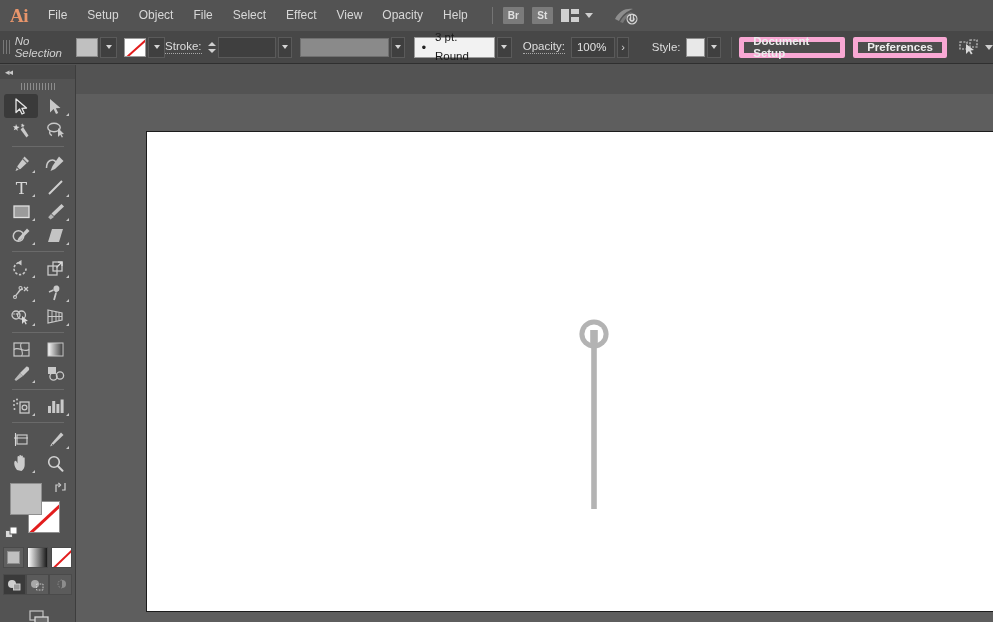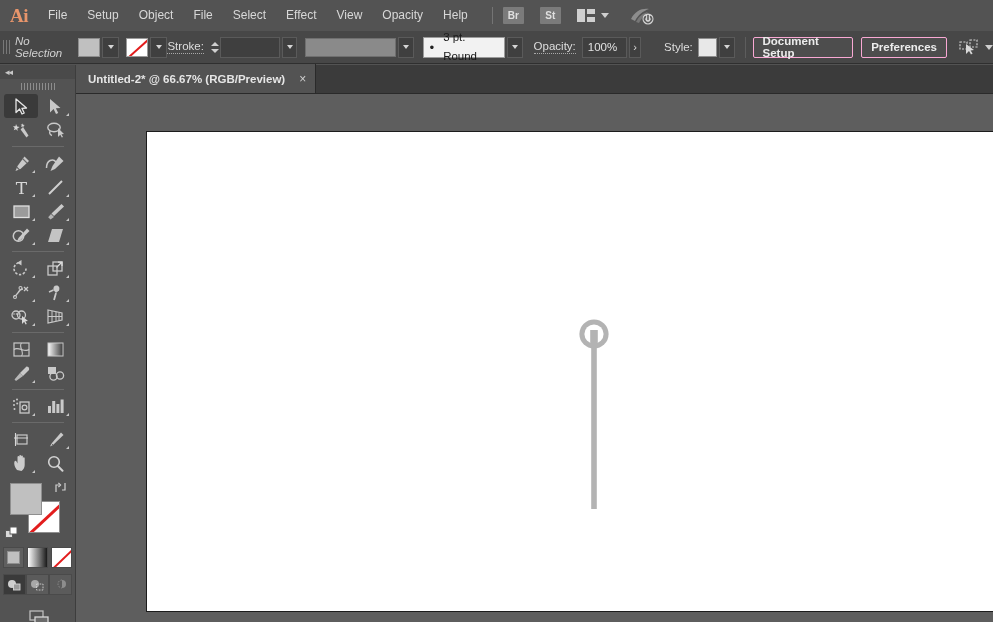--- a/index.html
+++ b/index.html
@@ -31,21 +31,21 @@
     padding: 0 10px; height: 31px; line-height: 31px;
     font-size: 12px; color: #d8d8d8; cursor: default; white-space: nowrap;
   }
   .menu-sep {
     width: 1px; height: 17px; background: #747474; margin: 0 10px 0 14px;
   }
   .app-btn {
     width: 21px; height: 17px; background: #7b7b7b;
     color: #e0e0e0; font-size: 10px; font-weight: bold;
     display: flex; align-items: center; justify-content: center;
-    margin-right: 16px; border-radius: 1px;
+    margin-right: 8px; border-radius: 1px;
   }
   .arrange-ic {
     display: flex; align-items: center; gap: 6px; margin-right: 6px;
   }
   .arrange-glyph { width: 18px; height: 13px; position: relative; }
   .arrange-glyph i { position: absolute; background: #d0d0d0; display: block; }
   .chev-d {
     width: 0; height: 0; border-left: 4px solid transparent;
     border-right: 4px solid transparent; border-top: 5px solid #cfcfcf;
   }
@@ -108,21 +108,21 @@
   .bullet { font-size: 13px; line-height: 1; color: #222; }
   .gray-field {
     width: 103px; height: 19px; background: #8a8a8a; border: 1px solid #6f6f6f;
   }
   .arrow-r {
     width: 13px; height: 21px; background: #3f3f3f; border: 1px solid #5a5a5a;
     display: flex; align-items: center; justify-content: center;
     color: #d8d8d8; font-size: 11px; margin-left: 2px;
   }
   .cb-button {
-    height: 21px; background: #4d4d4d; border: 1px solid #f9a8d4; border-radius: 2px;
+    height: 21px; background: #4d4d4d; border: 5px solid #f9a8d4; border-radius: 2px;
     color: #ececec; font-size: 11.5px; font-weight: bold;
     display: flex; align-items: center; padding: 0 9px; cursor: default;
   }
   .sel-sim { display: flex; align-items: center; gap: 6px; margin-left: 12px; }
 
   
   .tabbar {
     position: absolute; left: 76px; top: 65px; width: 917px; height: 29px;
     background: #3b3b3b; border-bottom: 1px solid #2a2a2a;
     display: flex; align-items: flex-end;
@@ -329,26 +329,20 @@
     <span class="sel-sim">
       <svg width="20" height="16" viewBox="0 0 20 16">
         <rect x="1" y="3" width="7" height="7" fill="none" stroke="#cfcfcf" stroke-width="1.2" stroke-dasharray="2 1.4"></rect>
         <rect x="11" y="1" width="7" height="7" fill="none" stroke="#cfcfcf" stroke-width="1.2" stroke-dasharray="2 1.4"></rect>
         <path d="M7 5 L7 15 L10 12 L12 15.5 L13.6 14.6 L11.6 11.4 L15 11 Z" fill="#d8d8d8"></path>
       </svg>
       <i class="chev-d"></i>
     </span>
   </div>
 
-  <div class="tabbar">
-    <div class="doc-tab">
-      <span class="doc-tab-title">Untitled-2* @ 66.67% (RGB/Preview)</span>
-      <span class="tab-close">×</span>
-    </div>
-  </div>
 
   <div class="toolbar">
     <div class="tb-head">
       <span class="dbl-chev">◂◂</span>
     </div>
     <div class="tb-grip">
         <i></i>
       </div>
 
     <div class="tool-grid">

